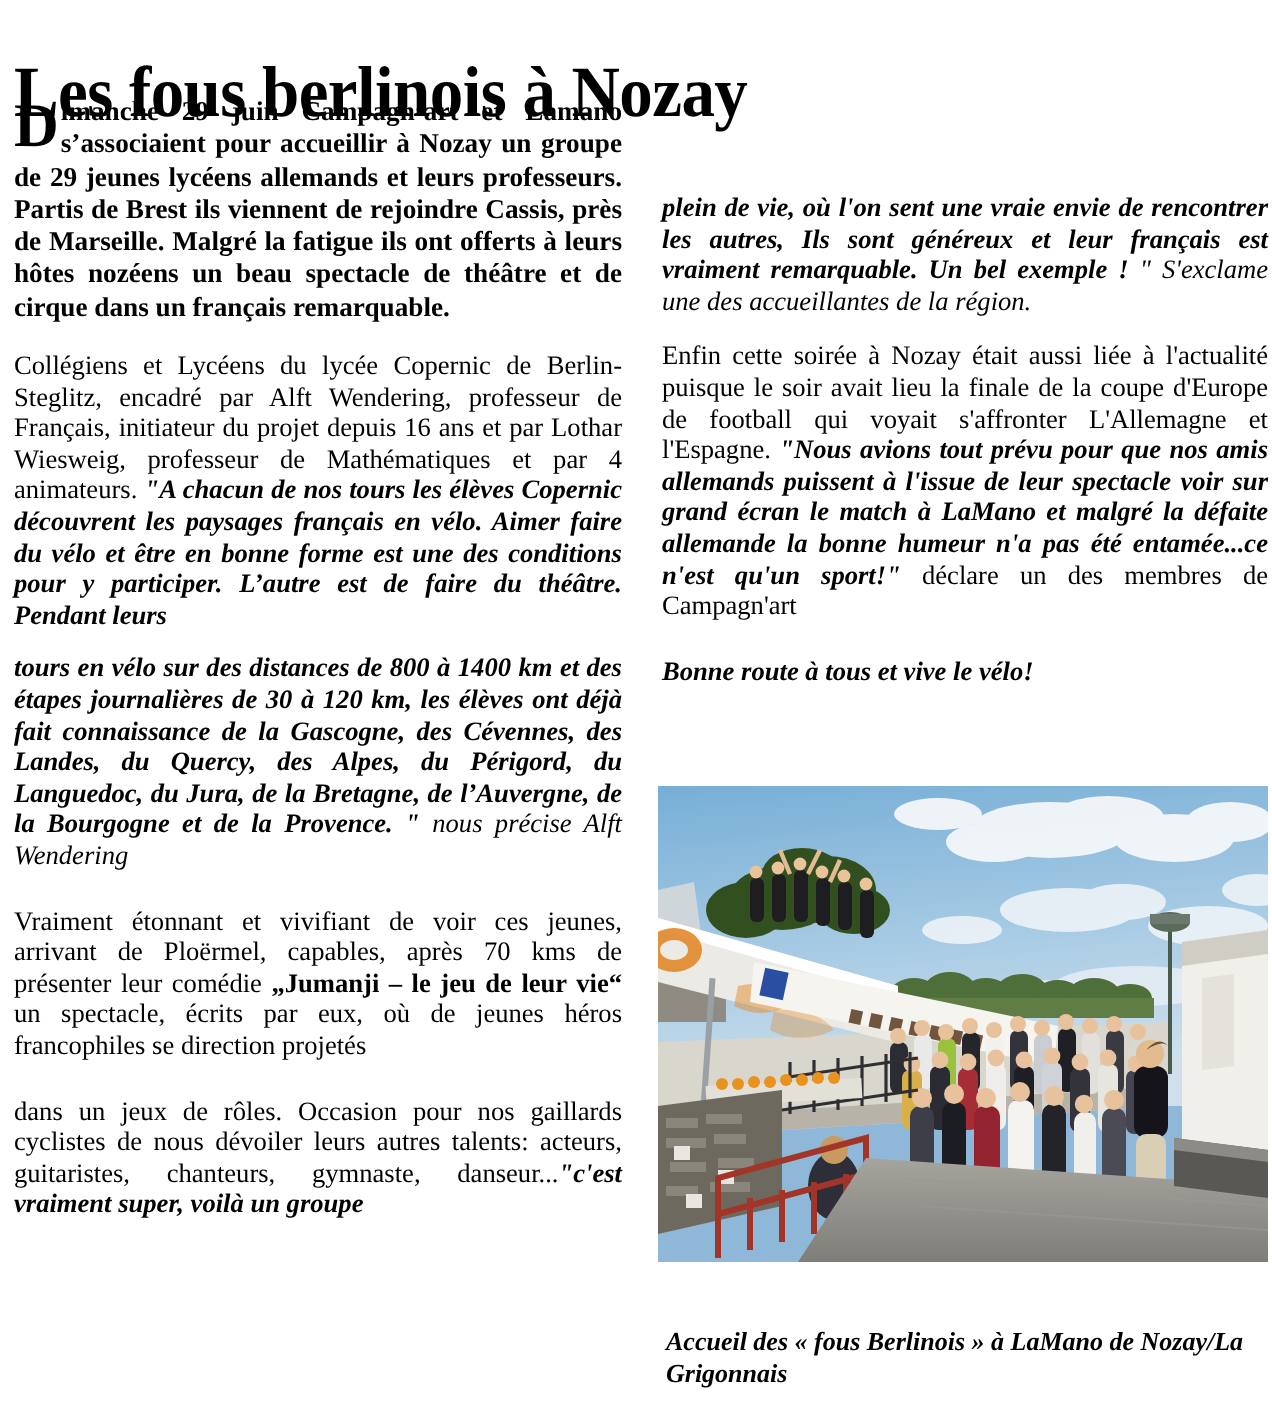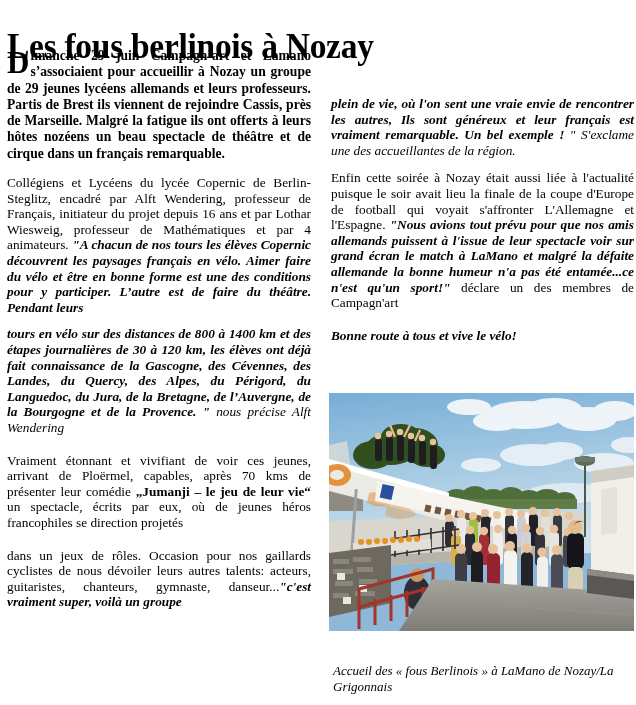--- a/index.html
+++ b/index.html
@@ -101,20 +101,21 @@
 
   .caption {
     position: absolute;
     left: 333px;
     top: 663px;
     width: 300px;
     font-style: italic;
     font-size: 13px;
     line-height: 16px;
     text-align: left;
+    font-weight: bold;
   }
 </style>
 </head>
 <body>
 
 <div class="page">
 
   <h1 class="title">Les fous berlinois à Nozay</h1>
 
   <div class="col col-left">

